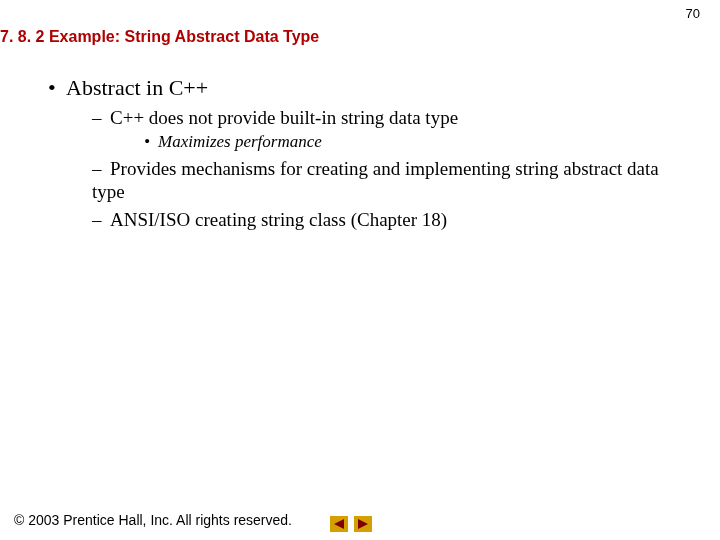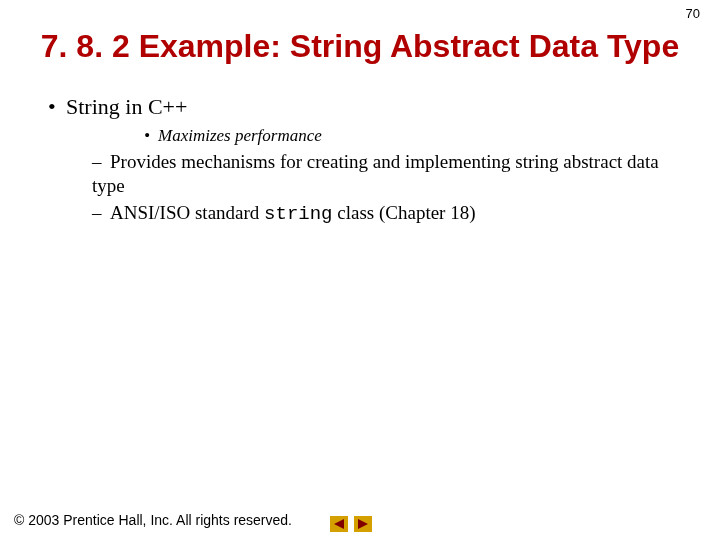--- a/index.html
+++ b/index.html
@@ -1,53 +1,56 @@
 <!DOCTYPE html>
 <html><head>
 <meta charset="utf-8">
 <style>
   * { margin:0; padding:0; box-sizing:border-box; }
   html,body { width:720px; height:540px; background:#fff; font-family:"Times New Roman", Times, serif; position:relative; overflow:hidden; }
   .page-num { position:absolute; top:6px; right:20px; font-size:13px; font-family:Arial,Helvetica,sans-serif; }
-  .title { text-align:center; font-family:Arial,Helvetica,sans-serif; font-weight:bold; color:#b00000; font-size:32px; margin-top:28px; }
+  .title { font-family:Arial,Helvetica,sans-serif; font-weight:bold; color:#b00000; font-size:16px; margin-top:28px; }
   .content { margin-top:28px; margin-left:48px; margin-right:40px; font-size:22px; line-height:1.25; }
   .lvl1 { margin-bottom:4px; }
   .lvl1 .bullet { display:inline-block; width:18px; }
   .lvl2 { margin-left:44px; font-size:19px; margin-top:4px; }
   .lvl2 .dash { display:inline-block; width:18px; }
   .lvl3 { margin-left:96px; font-size:17px; margin-top:2px;font-style:italic; }
   .lvl3 .dot { display:inline-block; width:14px; }
-  .code { font-family:Liberation Mono, monospace; }
+  .code { font-family:Liberation Serif, serif; }
   .footer { position:absolute; bottom:12px; left:14px; font-size:14px; font-family:Arial,Helvetica,sans-serif; }
   .nav { position:absolute; bottom:8px; left:330px; display:flex; gap:6px; }
   .nav-btn { width:18px; height:16px; background:#d4a000; display:flex; align-items:center; justify-content:center; cursor:pointer; }
   .nav-btn svg { display:block; }
 </style>
 </head>
 <body>
 
 <div class="page-num">70</div>
 
 <div class="title">7. 8. 2 Example: String Abstract Data Type</div>
 
 <div class="content">
   <div class="lvl1">
-    <span class="bullet">•</span><span>String in C++</span>
+    <span class="bullet">•</span><span>Abstract in C++</span>
   </div>
 
+  <div class="lvl2">
+    <span class="dash">–</span><span>C++ does not provide built-in string data type</span>
+  </div>
   <div class="lvl3">
     <span class="dot">•</span><span>Maximizes performance</span>
   </div>
 
   <div class="lvl2">
     <span class="dash">–</span><span>Provides mechanisms for creating and implementing string abstract data type</span>
   </div>
 
   <div class="lvl2">
-    <span class="dash">–</span><span>ANSI/ISO standard </span><span class="code">string</span><span> class (Chapter 18)</span>
+    <span class="dash">–</span><span>ANSI/ISO creating </span><span class="code">string</span><span> class (Chapter 18)</span>
   </div>
 </div>
 
 <div class="footer">© 2003 Prentice Hall, Inc. All rights reserved.</div>
 
 <div class="nav">
   <div class="nav-btn">
     <svg width="10" height="10">
         <polygon points="10,0 10,10 0,5" fill="#800000"></polygon>
       </svg>

